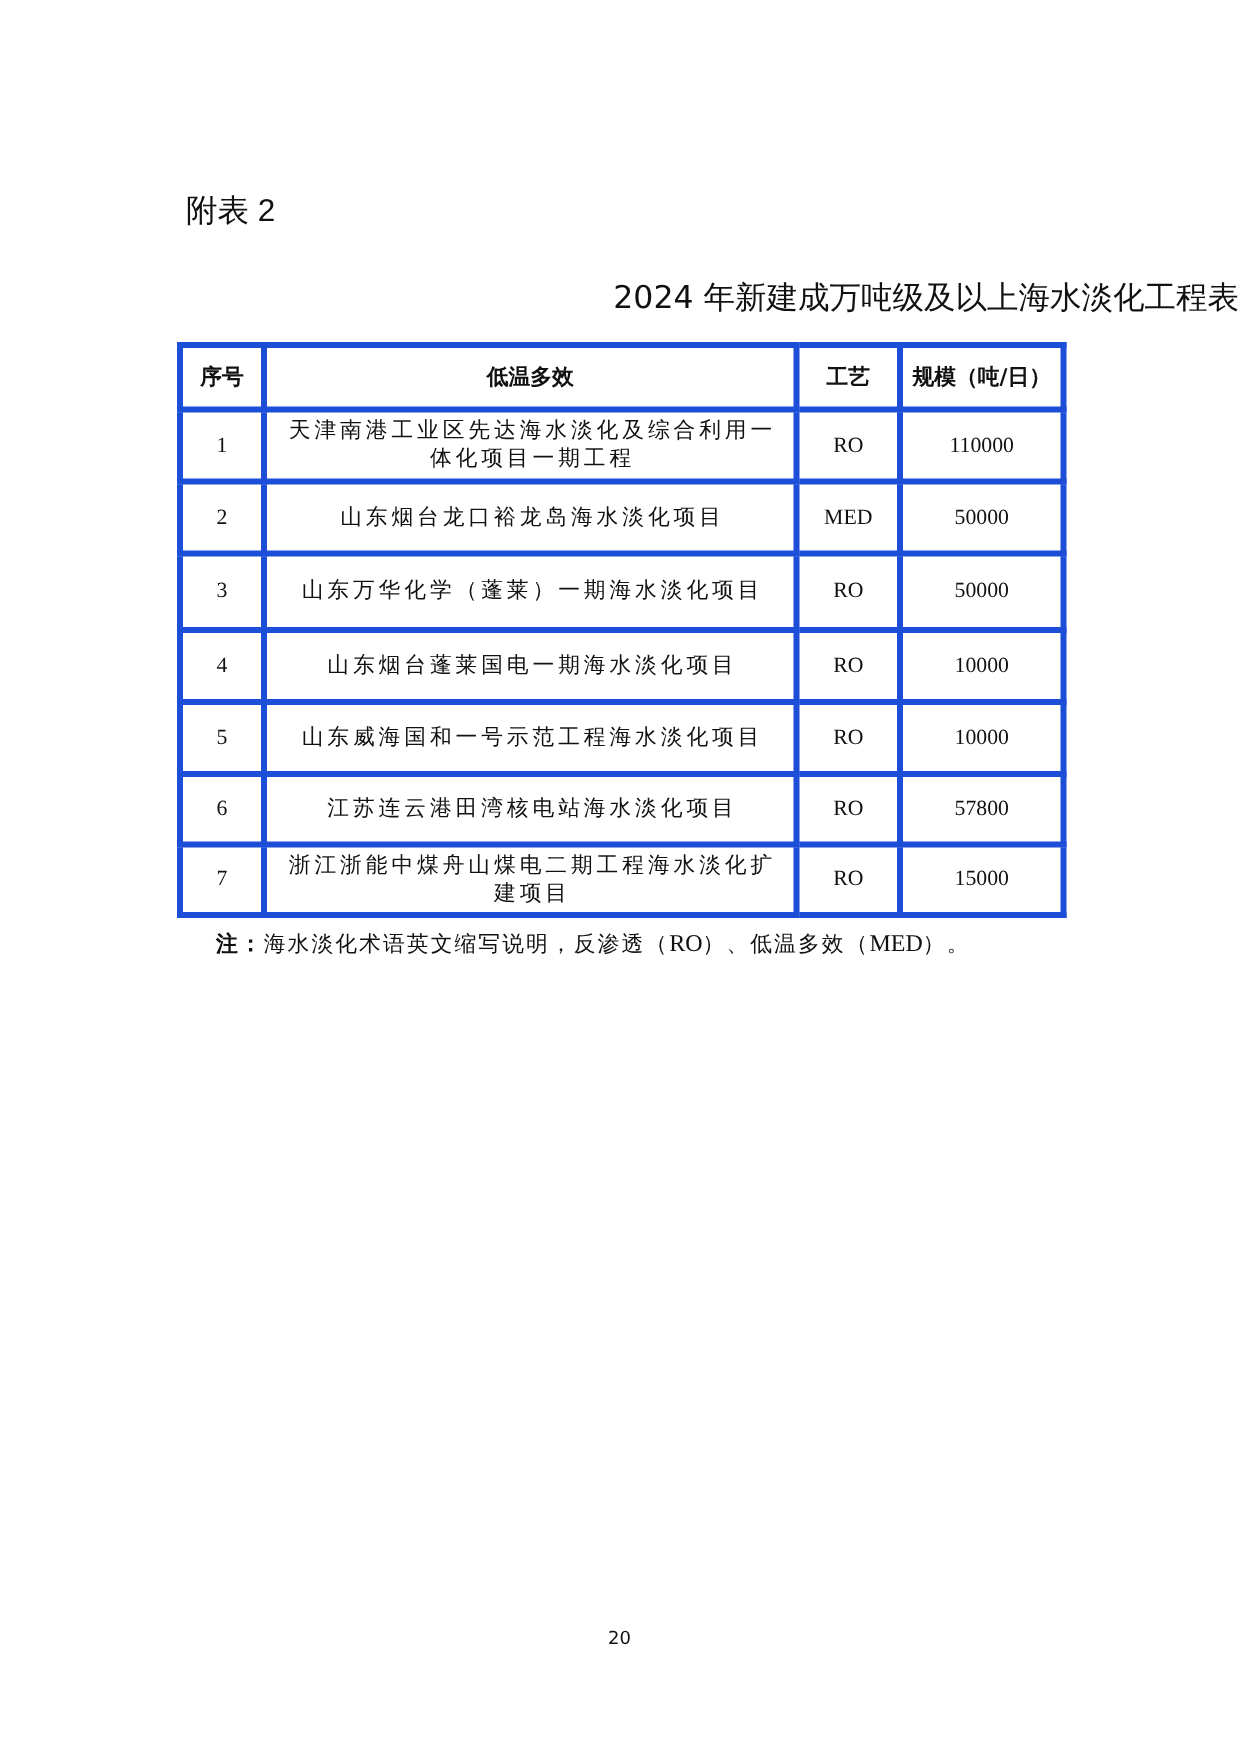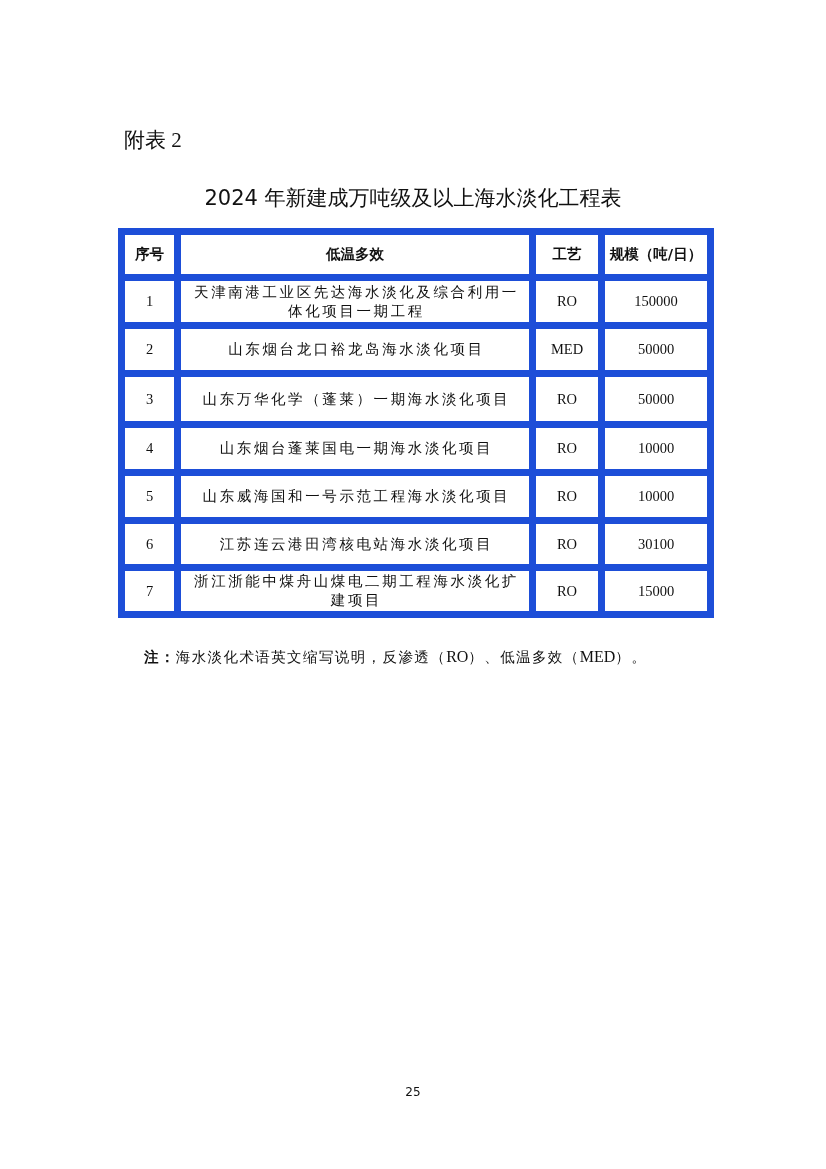--- a/index.html
+++ b/index.html
@@ -1,31 +1,31 @@
 <!DOCTYPE html>
 <html><head>
 <meta charset="utf-8">
 <style>
   html, body { margin: 0; padding: 0; background: #ffffff; }
   body { width: 826px; height: 1169px; position: relative; overflow: hidden;
          font-family: "DejaVu Serif", "Liberation Serif", serif; color: #111; }
   .appendix-label { position: absolute; left: 124px; top: 126px; font-size: 21px;
-         font-family: Liberation Serif, serif; letter-spacing: 0px; text-align: right; }
-  .doc-title { position: absolute; left: 0; width: 826px; top: 184px; text-align: center;
+         font-family: Liberation Sans, sans-serif; letter-spacing: 0px; text-align: right; }
+  .doc-title { position: absolute; left: 0; width: 826px; top: 184px; text-align: right;
          font-size: 21px; font-family: "DejaVu Sans", sans-serif; }
   table.data-table { position: absolute; left: 118px; top: 228px; border-collapse: collapse;
          table-layout: fixed; width: 589px; }
-  table.data-table th, table.data-table td { border: 7px solid #1d4ed8; padding: 0; }
+  table.data-table th, table.data-table td { border: 4px solid #1d4ed8; padding: 0; }
   table.data-table th { height: 39px; font-family: "DejaVu Sans", sans-serif; font-weight: bold;
          font-size: 14.5px; text-align: center; }
   table.data-table td { font-size: 14.5px; text-align: center; }
   td.name-cell { text-align: left; padding-left: 9px !important; padding-right: 6px !important;
          font-family: "DejaVu Sans", sans-serif; font-size: 14.5px; letter-spacing: 2.6px; line-height: 19px; }
   td.num-cell, td.proc-cell, td.scale-cell { font-family: "Liberation Serif", serif; font-size: 16px; }
-  .note { position: absolute; left: 144px; top: 648px; font-size: 14.5px;
+  .note { position: absolute; left: 144px; top: 620px; font-size: 14.5px;
          font-family: "DejaVu Sans", sans-serif; letter-spacing: 1.4px; }
   .note b { font-weight: bold; }
   .note .latin { font-family: "Liberation Serif", serif; font-size: 16px; letter-spacing: 0; }
   .page-number { position: absolute; left: 0; width: 826px; top: 1085px; text-align: center;
          font-size: 12px; font-family: "DejaVu Sans", sans-serif; }
 </style>
 </head>
 <body>
 
 <div class="appendix-label">附表 2</div>
@@ -44,21 +44,21 @@
       <th>低温多效</th>
       <th>工艺</th>
       <th>规模（吨/日）</th>
     </tr>
   </thead>
   <tbody id="table-body">
       <tr style="height: 48px;">
         <td class="num-cell">1</td>
         <td class="name-cell">天津南港工业区先达海水淡化及综合利用一体化项目一期工程</td>
         <td class="proc-cell">RO</td>
-        <td class="scale-cell">150000</td>
+        <td class="scale-cell">110000</td>
       </tr>
       <tr style="height: 48px;">
         <td class="num-cell">2</td>
         <td class="name-cell">山东烟台龙口裕龙岛海水淡化项目</td>
         <td class="proc-cell">MED</td>
         <td class="scale-cell">50000</td>
       </tr>
       <tr style="height: 51px;">
         <td class="num-cell">3</td>
         <td class="name-cell">山东万华化学（蓬莱）一期海水淡化项目</td>
@@ -74,26 +74,26 @@
       <tr style="height: 48px;">
         <td class="num-cell">5</td>
         <td class="name-cell">山东威海国和一号示范工程海水淡化项目</td>
         <td class="proc-cell">RO</td>
         <td class="scale-cell">10000</td>
       </tr>
       <tr style="height: 47px;">
         <td class="num-cell">6</td>
         <td class="name-cell">江苏连云港田湾核电站海水淡化项目</td>
         <td class="proc-cell">RO</td>
-        <td class="scale-cell">30100</td>
+        <td class="scale-cell">57800</td>
       </tr>
       <tr style="height: 47px;">
         <td class="num-cell">7</td>
         <td class="name-cell">浙江浙能中煤舟山煤电二期工程海水淡化扩建项目</td>
         <td class="proc-cell">RO</td>
         <td class="scale-cell">15000</td>
       </tr>
     </tbody>
 </table>
 
 <div class="note"><b>注：</b><span>海水淡化术语英文缩写说明，反渗透（</span><span class="latin">RO</span><span>）、低温多效（</span><span class="latin">MED</span><span>）。</span></div>
 
-<div class="page-number">25</div>
+<div class="page-number">20</div>
 
 </body></html>

